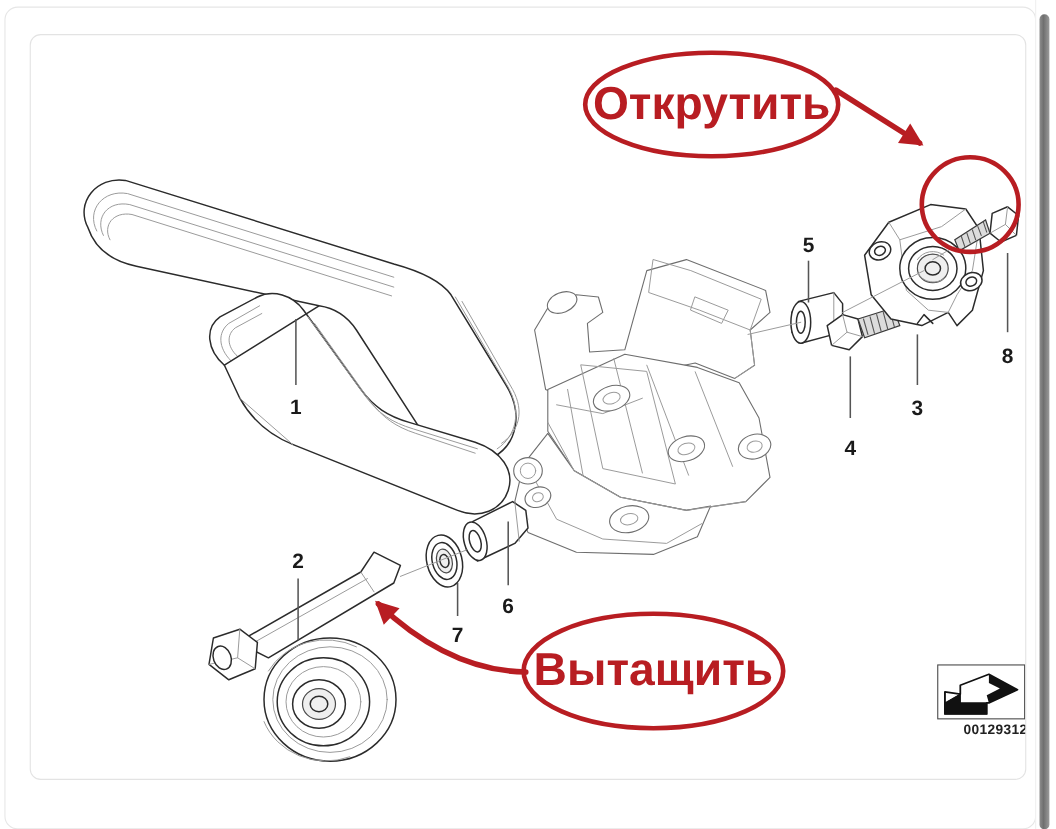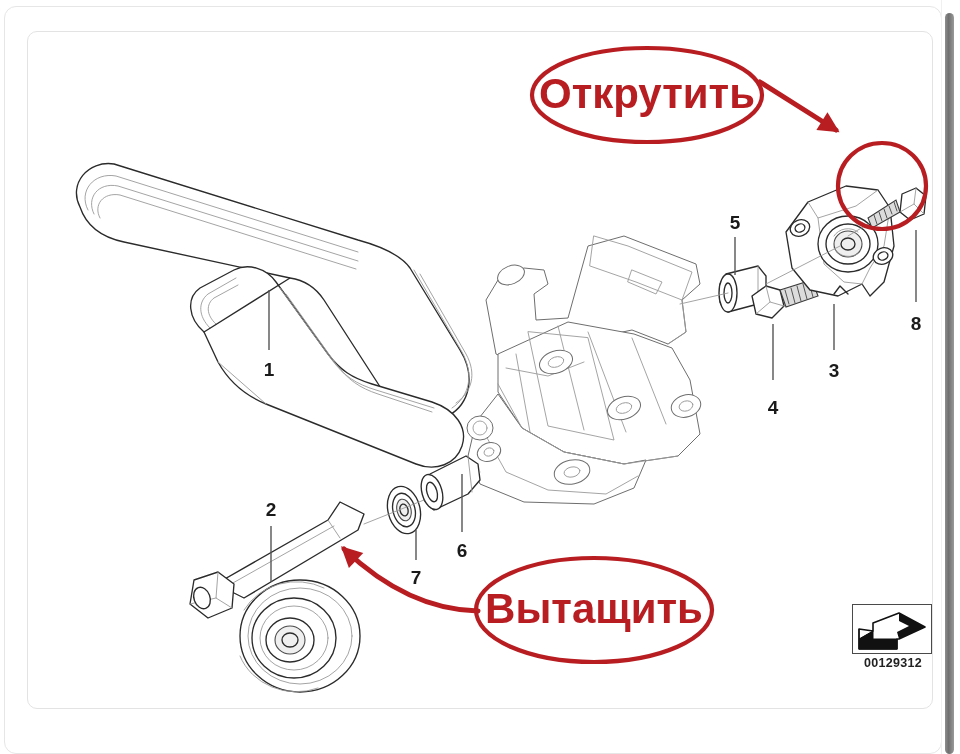--- a/index.html
+++ b/index.html
@@ -96,21 +96,21 @@
     font-weight: bold;
     text-anchor: middle;
     dominant-baseline: middle;
   }
   
   .idstamp {
     position: absolute;
     left: 846px;
     top: 596px;
     width: 82px;
-    text-align: center;
+    text-align: right;
   }
   .idstamp-box {
     width: 80px;
     height: 50px;
     border: 1.5px solid #4a4a4a;
     background: #ffffff;
     box-sizing: border-box;
   }
   .idstamp-num {
     font-family: "Liberation Sans", sans-serif;

